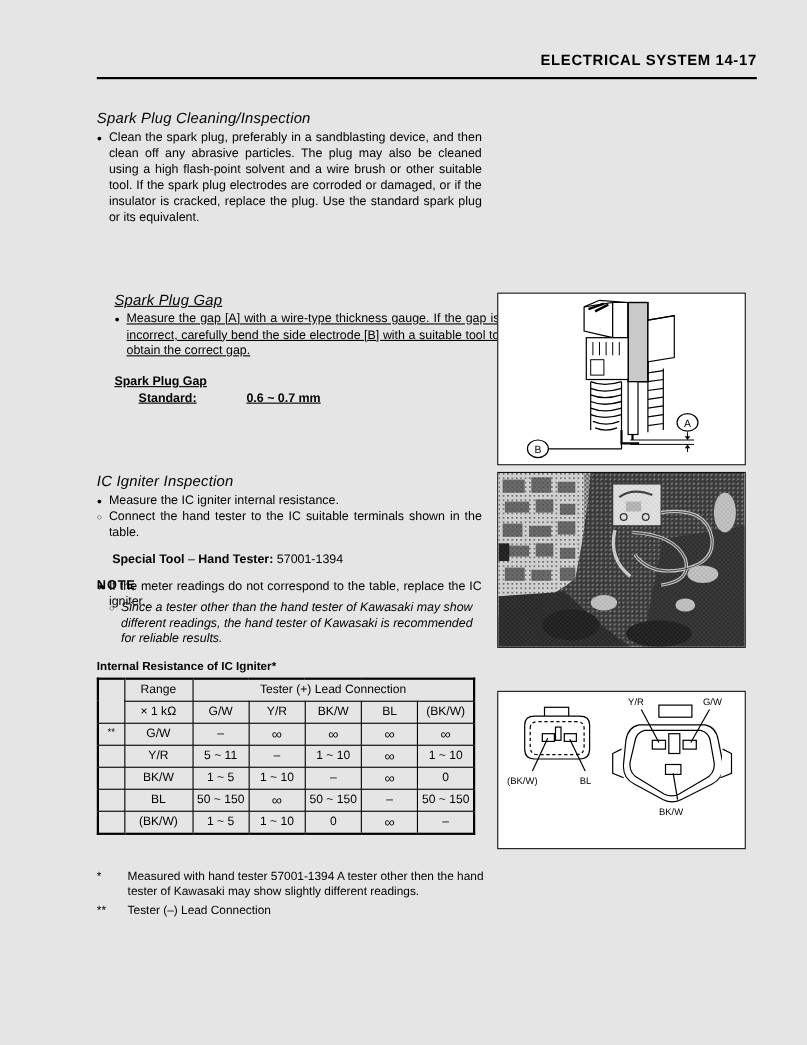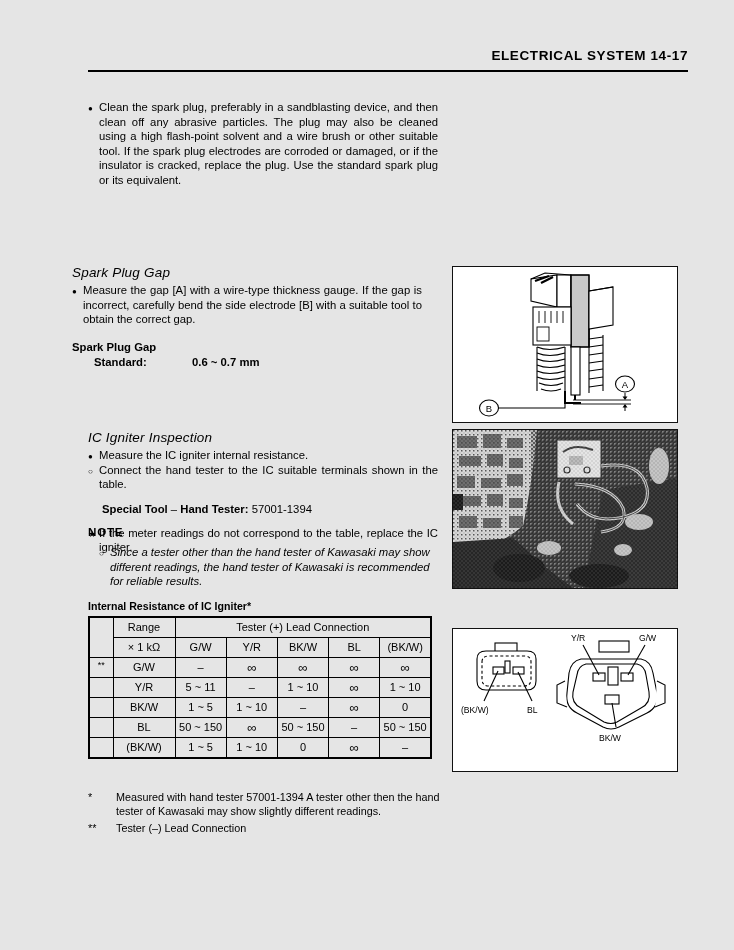--- a/index.html
+++ b/index.html
@@ -73,23 +73,24 @@
 
   
   #block-cleaning {
     position: absolute;
     left: 88px;
     top: 100px;
     width: 350px;
   }
   #block-gap {
     position: absolute;
-    left: 72px;
+    left: 104px;
     top: 265px;
     width: 350px;
+    text-decoration: underline;
   }
   #block-igniter {
     position: absolute;
     left: 88px;
     top: 430px;
     width: 350px;
   }
   #block-note {
     position: absolute;
     left: 88px;
@@ -211,20 +212,21 @@
 <body>
 
 <div class="page">
 
   <div class="header">
     <span class="header-title">ELECTRICAL SYSTEM  14-17</span>
   </div>
   <div class="header-rule"></div>
 
   <div id="block-cleaning">
+    <div class="sec-title">Spark Plug Cleaning/Inspection</div>
     <div class="bullet-row">
       <span class="bullet dot-filled"></span>
       <div class="body-text">Clean the spark plug, preferably in a sandblasting device, and then clean off any abrasive particles.  The plug may also be cleaned using a high flash-point solvent and a wire brush or other suitable tool.  If the spark plug electrodes are corroded or damaged, or if the insulator is cracked, replace the plug.  Use the standard spark plug or its equivalent.</div>
     </div>
   </div>
 
   <div id="block-gap">
     <div class="sec-title">Spark Plug Gap</div>
     <div class="bullet-row">
       <span class="bullet dot-filled"></span>

